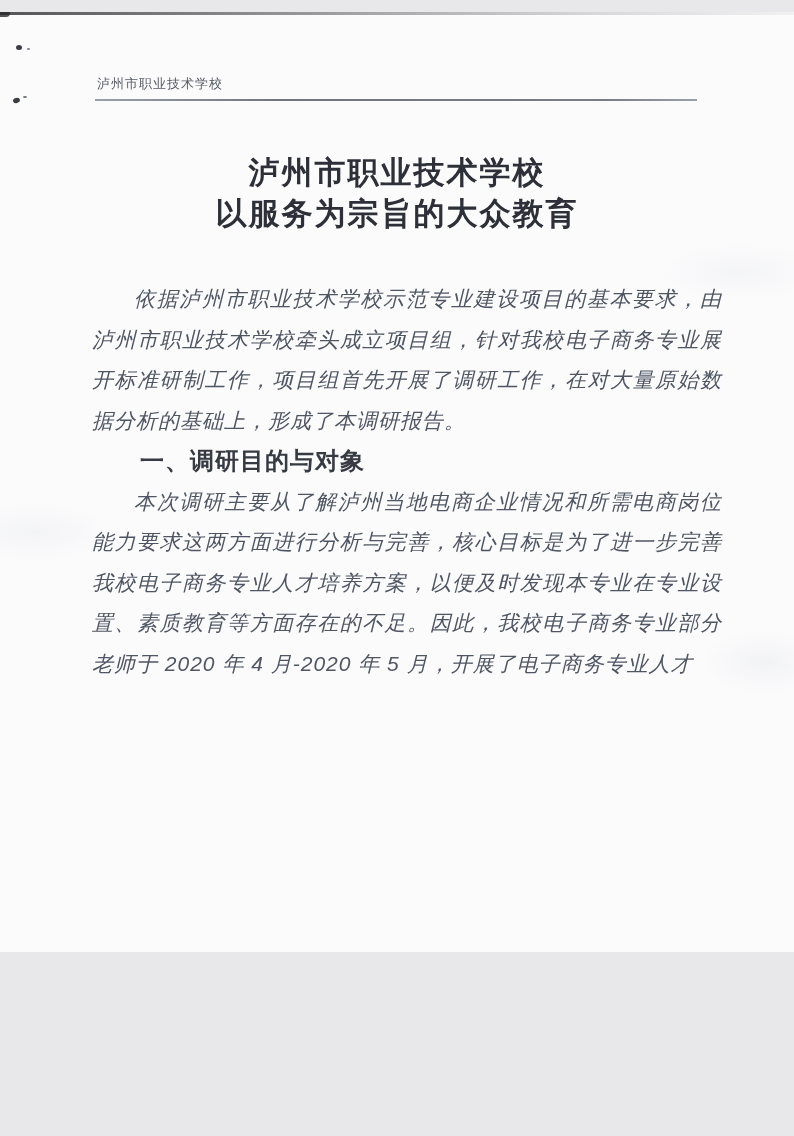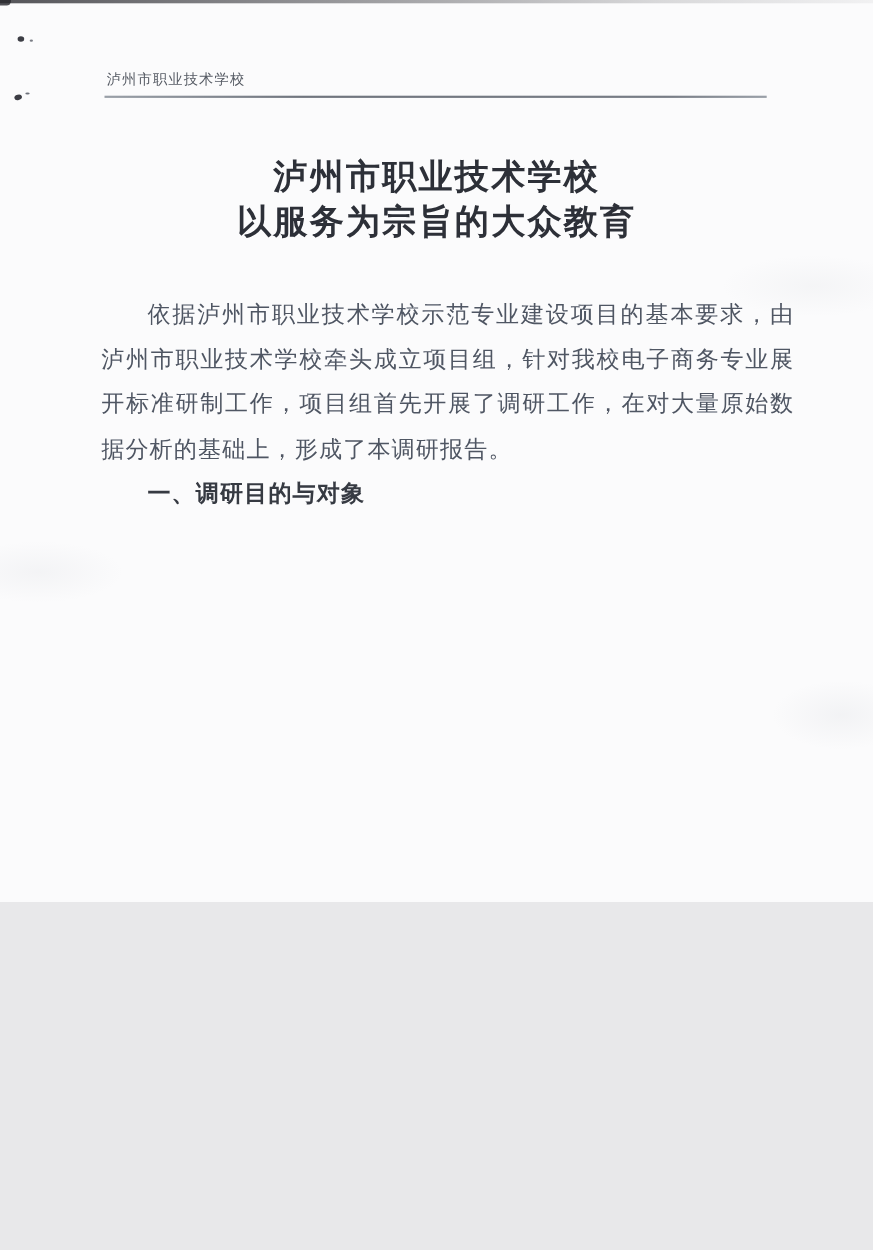--- a/index.html
+++ b/index.html
@@ -4,22 +4,22 @@
 <style>
   html, body {
     margin: 0;
     padding: 0;
     background: #e8e8ea;
     font-family: "Liberation Sans", sans-serif;
   }
   .scan-page {
     position: relative;
     width: 794px;
-    height: 820px;
-    margin: 0 auto;
+    height: 940px;
+    margin: 12px auto;
     overflow: hidden;
     color: #4f5663;
     
     background:
       radial-gradient(ellipse 140px 60px at 170px 1095px, rgba(165,170,180,0.16), transparent 70%),
       radial-gradient(ellipse 220px 70px at 590px 1125px, rgba(165,170,180,0.13), transparent 70%),
       radial-gradient(ellipse 90px 45px at 765px 650px, rgba(165,170,180,0.10), transparent 70%),
       radial-gradient(ellipse 110px 40px at 35px 520px, rgba(165,170,180,0.09), transparent 70%),
       radial-gradient(ellipse 120px 40px at 740px 260px, rgba(165,170,180,0.08), transparent 70%),
       #fbfbfc;
@@ -90,24 +90,25 @@
     width: 630px;
     font-size: 21px;
     line-height: 40.5px;
     letter-spacing: 1px;
     text-align: justify;
     color: #4f5663;
   }
   .doc-body p {
     margin: 0;
     text-indent: 2em;
+    font-style: italic;
   }
   .doc-body h2.section-heading {
     margin: 0;
-    font-size: 21px;
+    font-size: 24px;
     line-height: 40.5px;
     text-indent: 2em;
     font-weight: bold;
     letter-spacing: 1px;
     color: #363a42;
   }
 
   .page-number {
     position: absolute;
     left: 662px;
@@ -133,17 +134,18 @@
   <div class="header-rule"></div>
 
   <div class="doc-title">
     <div>泸州市职业技术学校</div>
     <div>以服务为宗旨的大众教育</div>
   </div>
 
   <div class="doc-body">
     <p>依据泸州市职业技术学校示范专业建设项目的基本要求，由泸州市职业技术学校牵头成立项目组，针对我校电子商务专业展开标准研制工作，项目组首先开展了调研工作，在对大量原始数据分析的基础上，形成了本调研报告。</p>
     <h2 class="section-heading">一、调研目的与对象</h2>
+    <p>本次调研主要从了解泸州当地电商企业情况和所需电商岗位能力要求这两方面进行分析与完善，核心目标是为了进一步完善我校电子商务专业人才培养方案，以便及时发现本专业在专业设置、素质教育等方面存在的不足。因此，我校电子商务专业部分老师于 2020 年 4 月-2020 年 5 月，开展了电子商务专业人才</p>
   </div>
 
   <div class="page-number">-1-</div>
 
 </div>
 
 </body></html>

